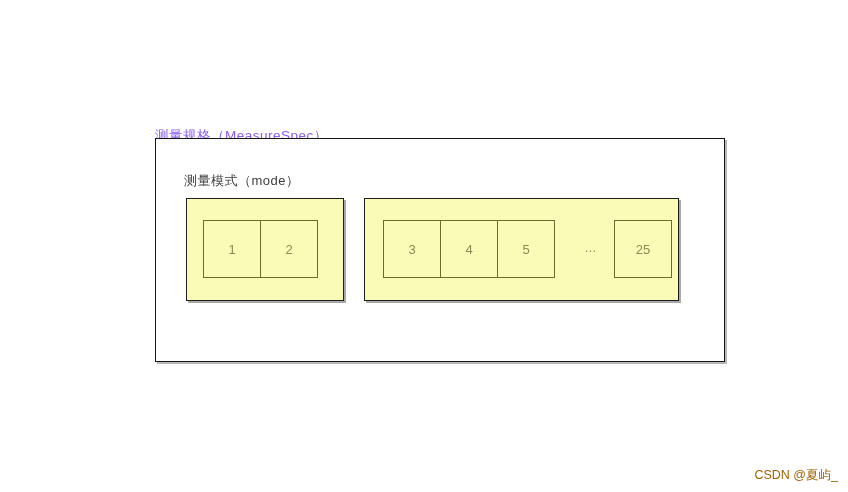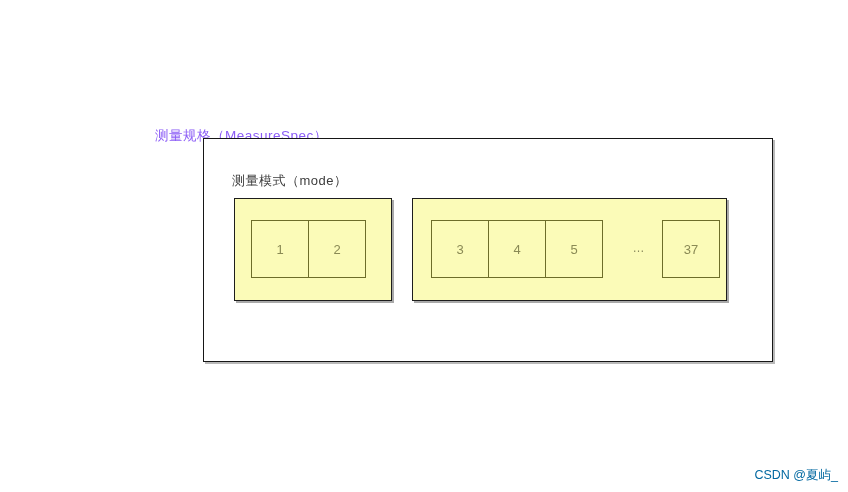--- a/index.html
+++ b/index.html
@@ -27,21 +27,20 @@
   }
   .outer-box {
     position: absolute;
     left: 155px;
     top: 138px;
     width: 568px;
     height: 222px;
     border: 1px solid #161616;
     background: #ffffff;
     box-shadow: 2px 2px 0 #b9b9b9;
-    margin-left: 48px;
   }
   .group-label {
     position: absolute;
     top: 33px;
     font-size: 13px;
     letter-spacing: 0.5px;
     color: #3c3c3c;
     white-space: nowrap;
   }
   .mode-label { left: 28px; }
@@ -87,21 +86,21 @@
     justify-content: center;
     font-size: 12px;
     letter-spacing: 1px;
     color: #88885c;
   }
   .watermark {
     position: absolute;
     right: 10px;
     bottom: 8px;
     font-size: 12.5px;
-    color: #0369a1;
+    color: #a16207;
     white-space: nowrap;
   }
 </style>
 </head>
 <body>
 
 <div class="canvas">
 
   <div class="title">测量规格（MeasureSpec）</div>
 
@@ -111,20 +110,20 @@
     <div class="yellow-box mode-box">
       <div class="cell">1</div>
       <div class="cell">2</div>
     </div>
 
     <div class="yellow-box size-box">
       <div class="cell cell-3">3</div>
       <div class="cell cell-4">4</div>
       <div class="cell cell-5">5</div>
       <div class="ellipsis">…</div>
-      <div class="cell cell-last">37</div>
+      <div class="cell cell-last">25</div>
     </div>
 
   </div>
 
   <div class="watermark">CSDN @夏屿_</div>
 
 </div>
 
 </body></html>

